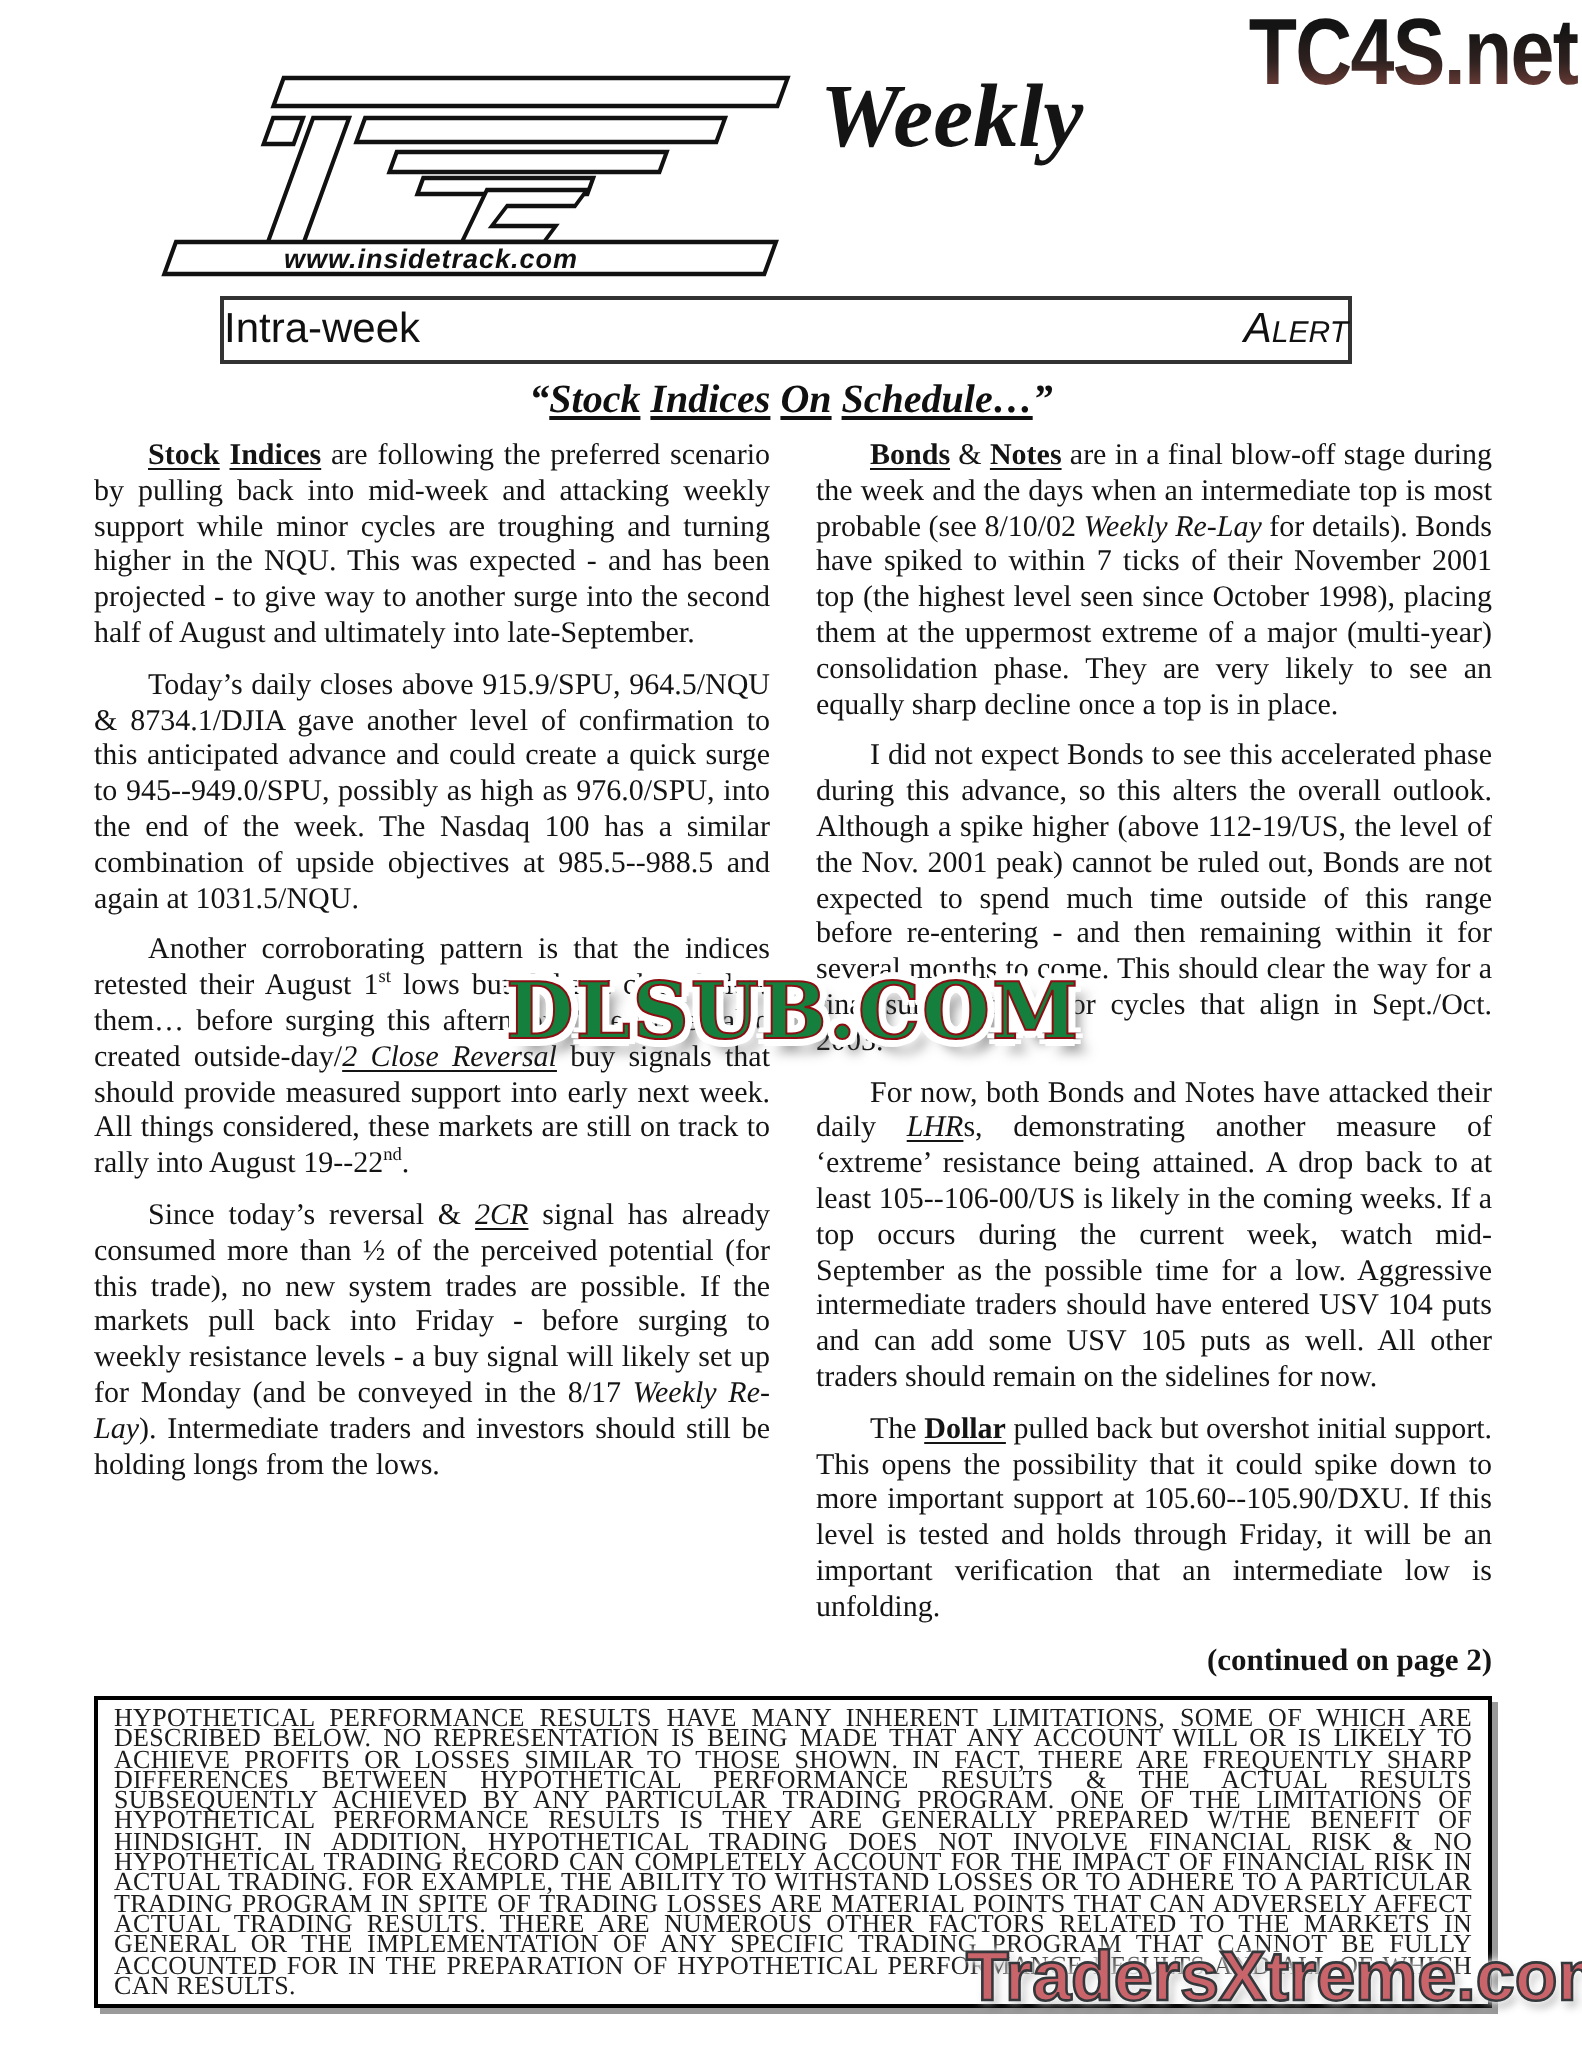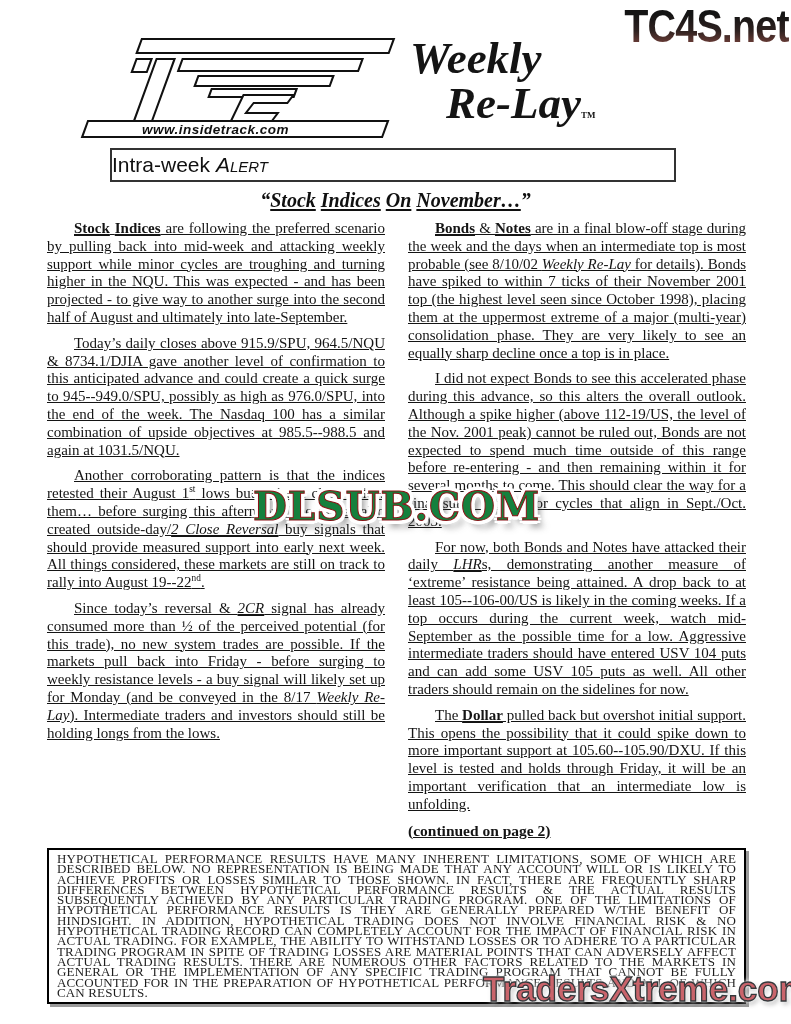--- a/index.html
+++ b/index.html
@@ -18,39 +18,39 @@
     position:absolute;left:410px;top:36px;
     font-family:"Liberation Serif",serif;font-weight:bold;font-style:italic;
     font-size:45px;line-height:.99;white-space:nowrap;
   }
   .brand .line2{margin-left:36px;}
   .brand .tm{font-size:9px;font-weight:bold;font-style:normal;vertical-align:baseline;letter-spacing:0;}
 
   
   .title-box{
     position:absolute;left:110px;top:148px;width:562px;height:30px;
-    border:2px solid #333;display:flex;align-items:center;justify-content:flex-start;
+    border:2px solid #333;display:flex;align-items:center;justify-content:space-between;
     font-family:"Liberation Sans",sans-serif;font-size:21px;color:#101010;white-space:pre;
   }
   .title-box .alert{font-style:italic;font-variant:small-caps;}
 
   .headline{
     position:absolute;left:0;top:189px;width:100%;text-align:center;
     font-size:20px;font-weight:bold;font-style:italic;color:#101010;
   }
 
   
-  .columns{position:absolute;left:47px;top:220px;width:699px;display:flex;gap:23px;text-decoration:underline;}
+  .columns{position:absolute;left:47px;top:220px;width:699px;display:flex;gap:23px;}
   .col{flex:1;min-width:0;text-align:justify;font-size:15px;line-height:17.8px;color:#141414;}
   .col p{margin:0 0 8px 0;text-indent:27px;}
   .b{font-weight:bold;}
   .i{font-style:italic;}
   .u{text-decoration:underline;text-underline-offset:2px;}
   sup{font-size:62%;line-height:0;vertical-align:super;}
-  .continued{font-weight:bold;font-size:15.5px;margin-top:1px;}
+  .continued{text-align:right;font-weight:bold;font-size:15.5px;margin-top:1px;}
 
   
   .disclaimer{
     position:absolute;left:47px;top:848px;width:679px;
     border:2px solid #000;box-shadow:3px 3px 0 #9a9a9a;
     padding:4px 8px;text-align:justify;
     font-family:"Liberation Serif",serif;font-size:13px;line-height:10.3px;
     letter-spacing:.15px;color:#1d1d1d;
   }
 
@@ -91,26 +91,25 @@
         <rect x="118" y="56" width="85" height="8"></rect>
         <polygon points="152,62 202,62 199,70 165,70 161,80 193,80 190,88 149,88"></polygon>
         <rect x="6" y="88" width="300" height="16"></rect>
       </g>
       <text class="url" x="62" y="101">www.insidetrack.com</text>
     </svg>
   </div>
 
   <div class="brand">
     <div>Weekly</div>
-    <div class="line2"><span>Re-Lay</span><span class="tm">TM</span></div>
   </div>
 
   <div class="title-box"><span>Intra-week </span><span class="alert">Alert</span></div>
 
-  <div class="headline"><span>“</span><span class="u">Stock</span><span> </span><span class="u">Indices</span><span> </span><span class="u">On</span><span> </span><span class="u">November…</span><span>”</span></div>
+  <div class="headline"><span>“</span><span class="u">Stock</span><span> </span><span class="u">Indices</span><span> </span><span class="u">On</span><span> </span><span class="u">Schedule…</span><span>”</span></div>
 
   <div class="columns">
     <div class="col">
       <div>
           <p><span class="b u">Stock</span><span> </span><span class="b u">Indices</span><span> are following the preferred scenario by pulling back into mid-week and attacking weekly support while minor cycles are troughing and turning higher in the NQU.  This was expected - and has been projected - to give way to another surge into the second half of August and ultimately into late-September.</span></p>
           <p><span>Today’s daily closes above 915.9/SPU, 964.5/NQU &amp; 8734.1/DJIA gave another level of confirmation to this anticipated advance and could create a quick surge to 945--949.0/SPU, possibly as high as 976.0/SPU, into the end of the week.  The Nasdaq 100 has a similar combination of upside objectives at 985.5--988.5 and again at 1031.5/NQU.</span></p>
           <p><span>Another corroborating pattern is that the indices retested their August 1</span><sup>st</sup><span> lows but did not close below them… before surging this afternoon.  The rallies also created outside-day/</span><span class="i u">2 Close Reversal</span><span> buy signals that should provide measured support into early next week.  All things considered, these markets are still on track to rally into August 19--22</span><sup>nd</sup><span>.</span></p>
           <p><span>Since today’s reversal &amp; </span><span class="i u">2CR</span><span> signal has already consumed more than ½ of the perceived potential (for this trade), no new system trades are possible.  If the markets pull back into Friday - before surging to weekly resistance levels - a buy signal will likely set up for Monday (and be conveyed in the 8/17 </span><span class="i">Weekly Re-Lay</span><span>).  Intermediate traders and investors should still be holding longs from the lows.</span></p>
         </div>
     </div>

